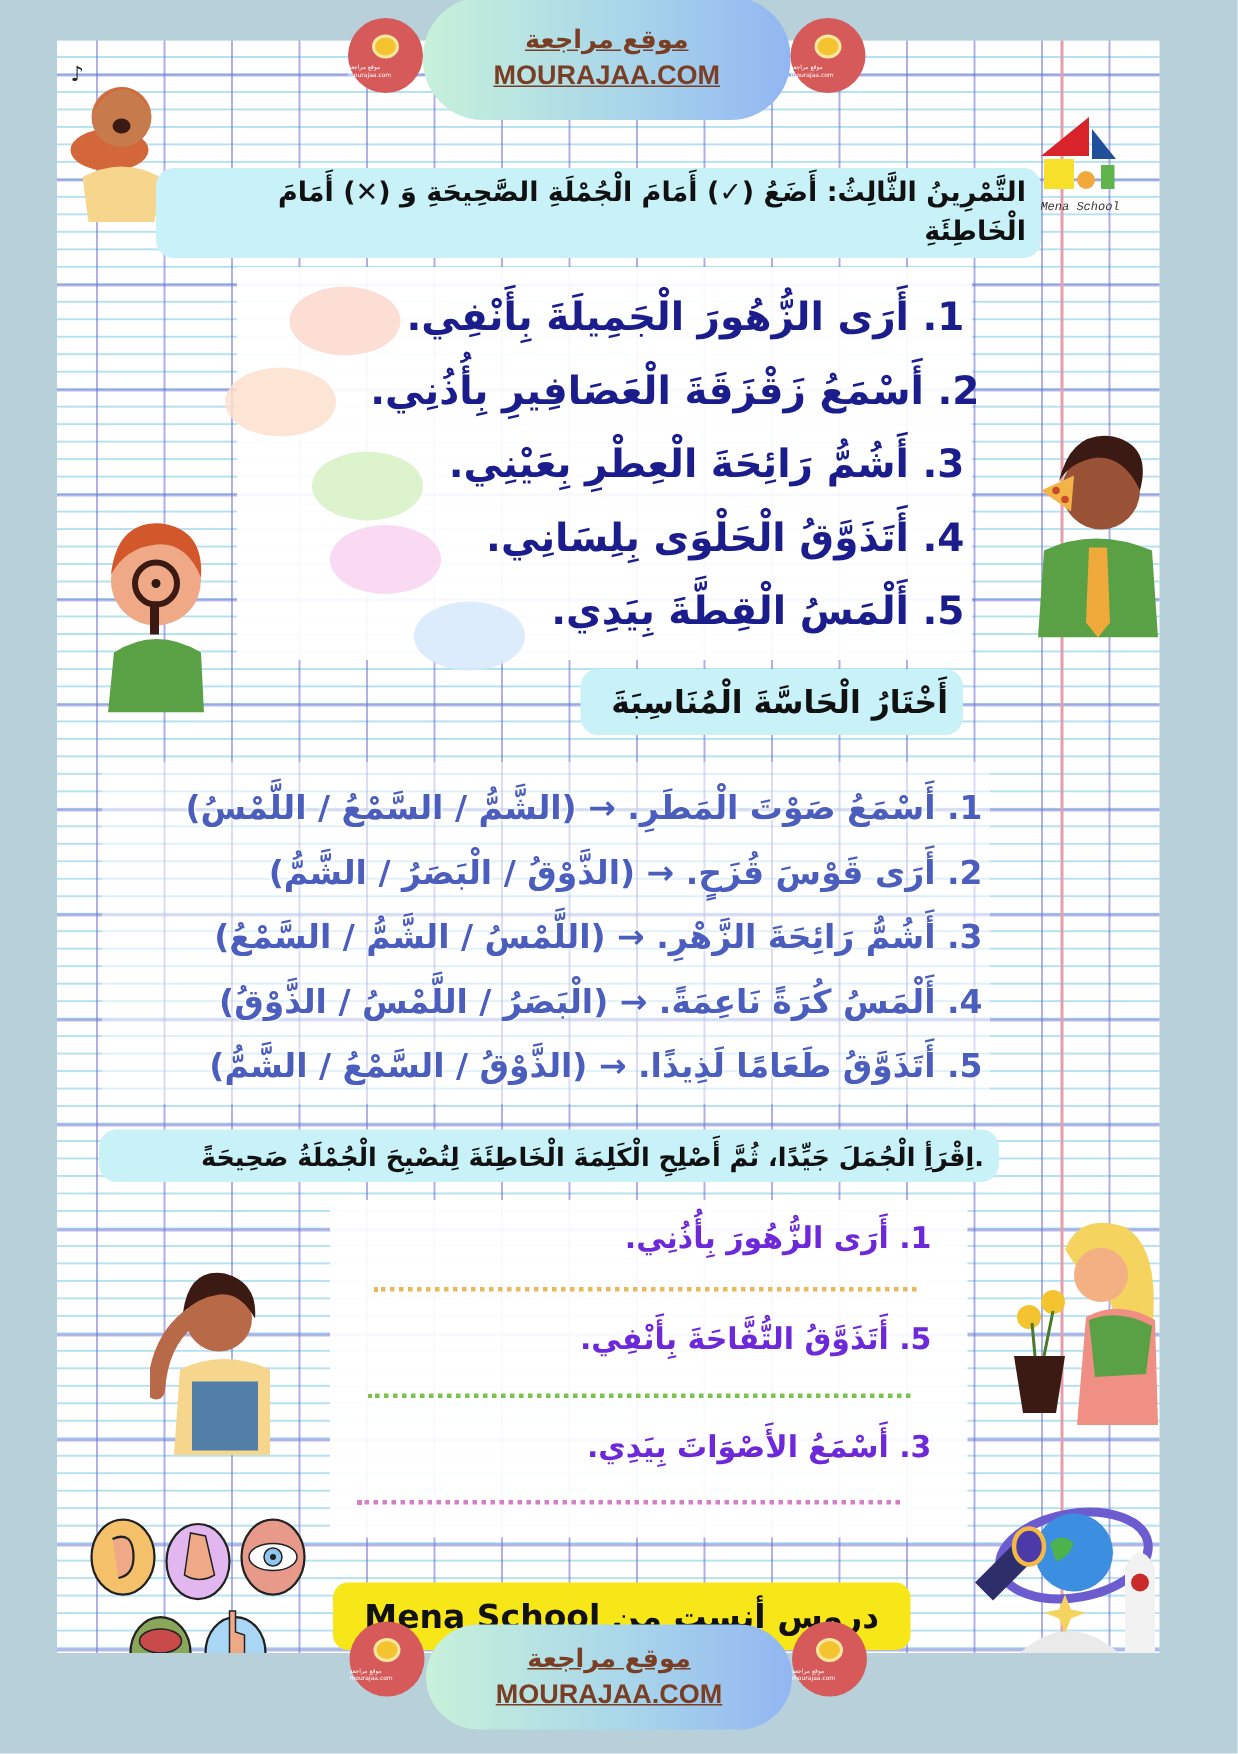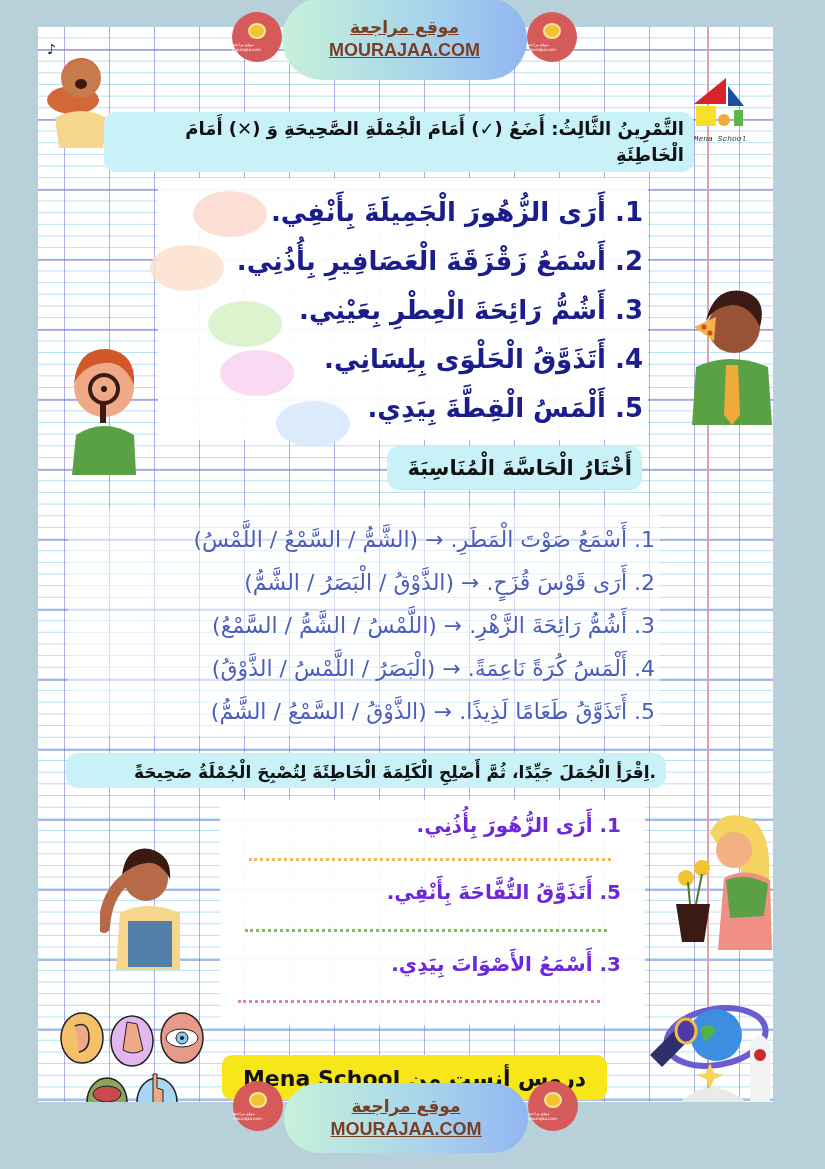--- a/index.html
+++ b/index.html
@@ -40,21 +40,21 @@
   
   .banner {
     position:absolute; background:#c8f1f8; border-radius:12px;
     color:#111; font-weight:bold; direction:rtl; text-align:right;
     padding:4px 10px; box-sizing:border-box; z-index:3;
   }
   .card {
     position:absolute; background:rgba(255,255,255,0.93); z-index:2;
   }
   .s1 { direction:rtl; text-align:right; color:#1c1d8c; font-weight:bold; font-size:26px; line-height:51px; position:absolute; z-index:3; }
-  .s2 { direction:rtl; text-align:right; color:#4b5dbd; font-weight:normal; font-size:22px; line-height:43px; position:absolute; z-index:3;
+  .s2 { direction:rtl; text-align:right; color:#4b5dbd; font-weight:bold; font-size:22px; line-height:43px; position:absolute; z-index:3;
         text-shadow: 0 0 3px #fff, 0 0 3px #fff; }
   .s3 { direction:rtl; text-align:center; color:#6d28d9; font-weight:bold; font-size:20px; position:absolute; z-index:3; }
   .bubble { position:absolute; width:74px; height:46px; border-radius:50%; z-index:4; opacity:0.85; }
   .dots { position:absolute; height:0; border-top:3px dotted; z-index:3; }
 
   .illu { position:absolute; z-index:2; }
   .yellow-bar {
     position:absolute; left:222px; top:1055px; width:385px; height:45px;
     background:#f7e719; border-radius:10px; z-index:4;
     direction:rtl; text-align:center; font-weight:bold; font-size:22px; color:#111;
@@ -99,21 +99,21 @@
     <path d="M16 38 Q36 6 56 36 Q48 20 36 20 Q22 22 16 38Z" fill="#d4673a"></path>
     <ellipse cx="36" cy="46" rx="6" ry="5" fill="#3a1a12"></ellipse>
     <path d="M14 110 L10 80 Q36 66 62 80 L58 110Z" fill="#f6d68d"></path>
   </svg>
 </div>
 
 <div class="banner" style="left:104px;top:112px;width:590px;height:60px;font-size:18px;line-height:26px;">التَّمْرِينُ الثَّالِثُ: أَضَعُ (✓) أَمَامَ الْجُمْلَةِ الصَّحِيحَةِ وَ (✕) أَمَامَ الْخَاطِئَةِ</div>
 <div class="card" style="left:158px;top:178px;width:490px;height:262px;"></div>
 
 <div class="s1" style="right:182px;top:187px;">1. أَرَى الزُّهُورَ الْجَمِيلَةَ بِأَنْفِي.</div>
-<div class="s1" style="right:182px;top:236px;">2. أَسْمَعُ زَقْزَقَةَ الْعَصَافِيرِ بِأُذُنِي.</div>
+<div class="s1" style="right:172px;top:236px;">2. أَسْمَعُ زَقْزَقَةَ الْعَصَافِيرِ بِأُذُنِي.</div>
 <div class="s1" style="right:182px;top:285px;">3. أَشُمُّ رَائِحَةَ الْعِطْرِ بِعَيْنِي.</div>
 <div class="s1" style="right:182px;top:334px;">4. أَتَذَوَّقُ الْحَلْوَى بِلِسَانِي.</div>
 <div class="s1" style="right:182px;top:383px;">5. أَلْمَسُ الْقِطَّةَ بِيَدِي.</div>
 
 <div class="bubble" style="left:193px;top:191px;background:#fbd8cc;"></div>
 <div class="bubble" style="left:150px;top:245px;background:#fde0cf;"></div>
 <div class="bubble" style="left:208px;top:301px;background:#d7f1c6;"></div>
 <div class="bubble" style="left:220px;top:350px;background:#f8d3f0;"></div>
 <div class="bubble" style="left:276px;top:401px;background:#d6e9fb;"></div>
 

